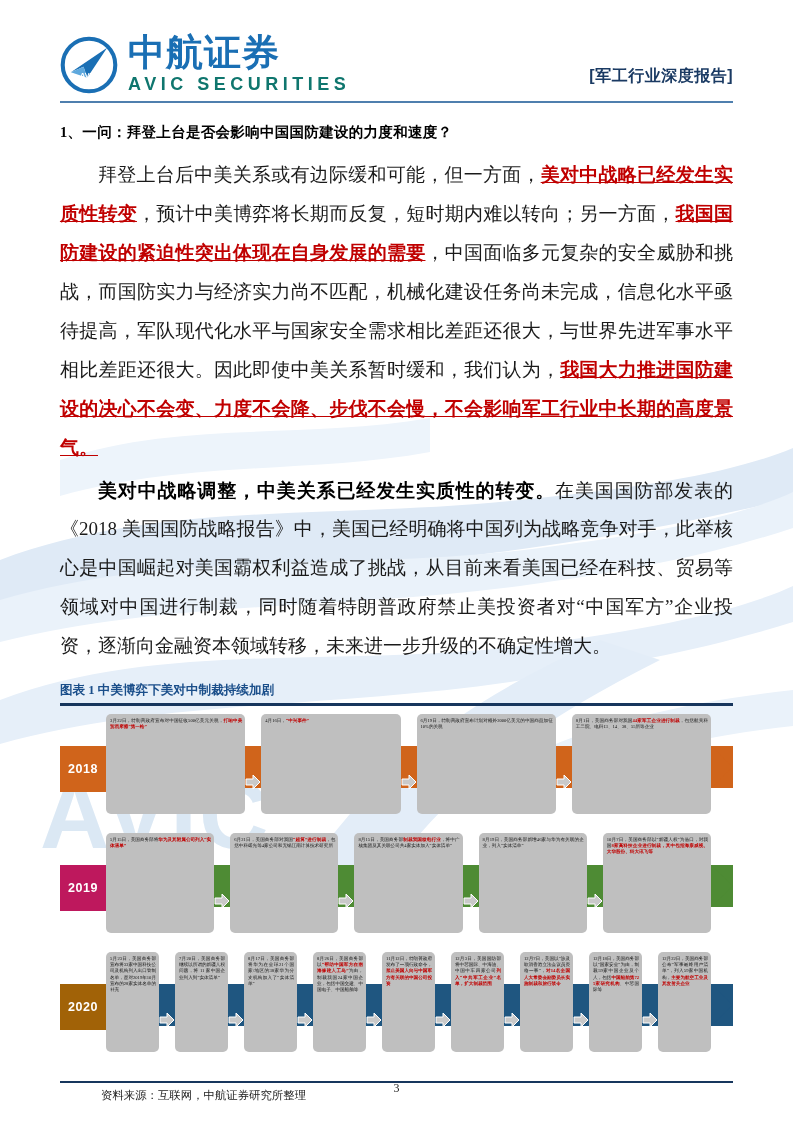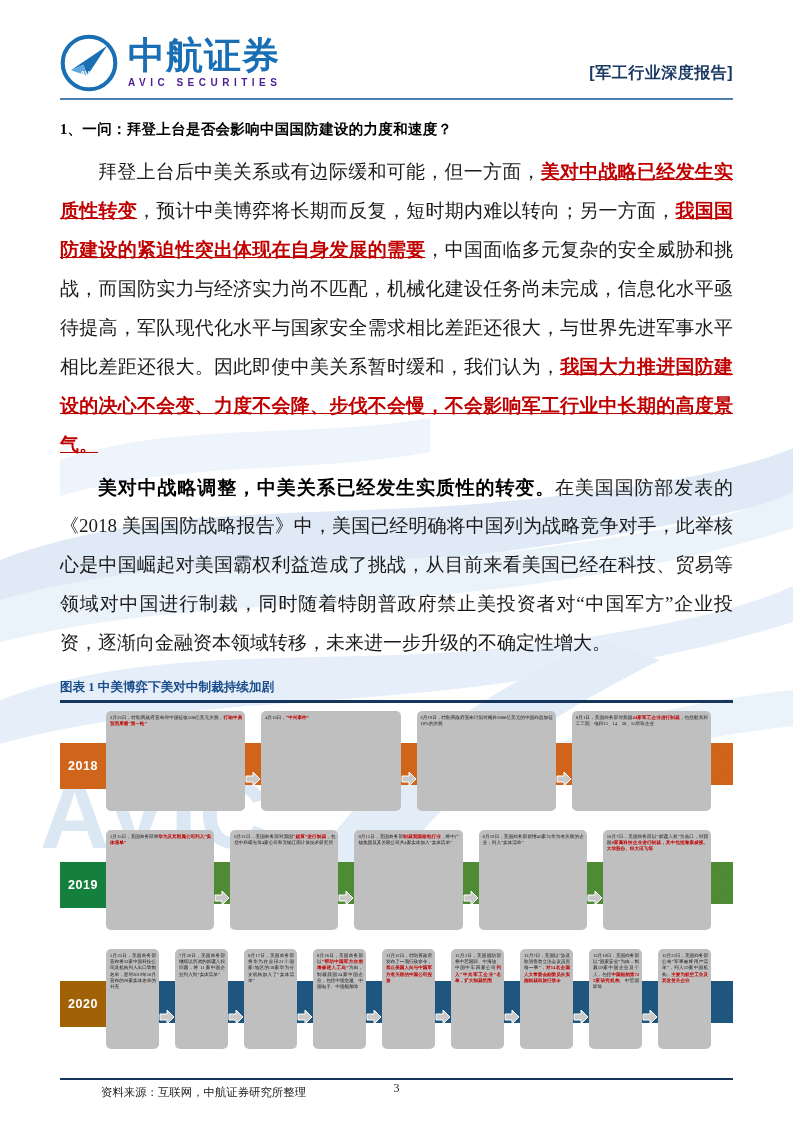--- a/index.html
+++ b/index.html
@@ -40,23 +40,23 @@
   .brand-text { line-height: 1; padding-bottom: 2px; }
   .brand-cn {
     font-family: "Liberation Sans", sans-serif;
     font-size: 37px;
     font-weight: bold;
     color: #1a6fb4;
     letter-spacing: 1px;
   }
   .brand-en {
     font-family: "Liberation Sans", sans-serif;
-    font-size: 10px;
-    font-weight: bold;
-    color: #4c1d95;
+    font-size: 18px;
+    font-weight: bold;
+    color: #0f766e;
     letter-spacing: 4.5px;
     margin-top: 4px;
   }
   .report-tag {
     font-family: "Liberation Sans", sans-serif;
     font-size: 16px;
     font-weight: bold;
     color: #1a3a63;
     padding-bottom: 8px;
     letter-spacing: .5px;
@@ -138,21 +138,21 @@
     justify-content: center;
     color: #fff;
     font-family: "Liberation Sans", sans-serif;
     font-size: 12.5px;
     font-weight: bold;
     margin-top: 32px;
     height: 46px;
     letter-spacing: .5px;
   }
   .tl-row.y2018 .tl-year { background: #d0641b; }
-  .tl-row.y2019 .tl-year { background: #15803d; }
+  .tl-row.y2019 .tl-year { background: #be185d; }
   .tl-row.y2020 .tl-year { background: #a16207; }
 
   .tl-cards {
     position: relative;
     z-index: 3;
     flex: 1 1 auto;
     display: flex;
     align-items: flex-start;
     gap: 0;
   }

